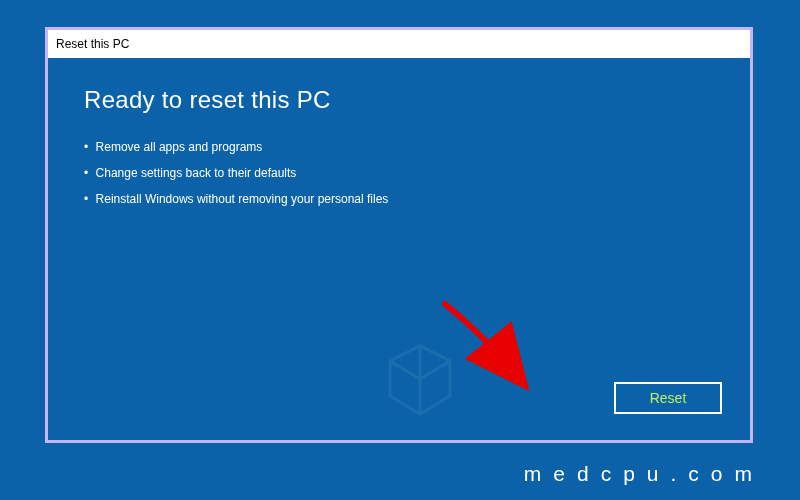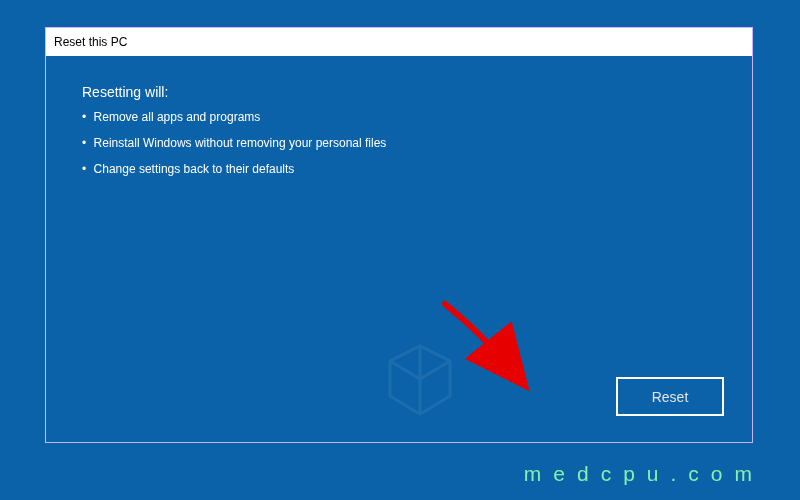--- a/index.html
+++ b/index.html
@@ -15,21 +15,21 @@
       position: relative;
       overflow: hidden;
     }
     .dialog {
       position: absolute;
       top: 27px;
       left: 45px;
       width: 708px;
       height: 416px;
       background: #0b62a8;
-      border: 1px solid #c4b5fd;
+      border: 3px solid #c4b5fd;
     }
     .titlebar {
       height: 28px;
       background: #ffffff;
       display: flex;
       align-items: center;
       padding: 0 8px;
     }
     .titlebar-text {
       color: #000;
@@ -69,24 +69,24 @@
     }
     .button-row {
       position: absolute;
       bottom: 26px;
       right: 28px;
       display: flex;
       gap: 14px;
     }
     .btn {
       width: 108px;
-      height: 39px;
+      height: 32px;
       background: transparent;
       border: 1.5px solid #ffffff;
-      color: #e5e5e5;
+      color: #bef264;
       font-size: 14px;
       font-family: inherit;
       cursor: pointer;
       display: flex;
       align-items: center;
       justify-content: center;
     }
     .btn-primary {
       border: 2.5px solid #ffffff;
     }
@@ -101,39 +101,39 @@
       left: 360px;
       top: 336px;
       opacity: 0.22;
       pointer-events: none;
     }
     .footer-text {
       position: absolute;
       bottom: 14px;
       right: 36px;
       font-size: 21px;
-      color: #86efac;
+      color: #ffffff;
       letter-spacing: 12px;
       font-weight: 400;
       font-family: Arial, sans-serif;
     }
   </style>
 </head>
 <body>
 
 <div class="dialog">
   <div class="titlebar">
     <span class="titlebar-text">Reset this PC</span>
   </div>
   <div class="content">
-    <p class="subheading">Resetting will:</p>
+    <h1 class="heading">Ready to reset this PC</h1>
     <ul class="bullets">
       <li>Remove all apps and programs</li>
+      <li>Change settings back to their defaults</li>
       <li>Reinstall Windows without removing your personal files</li>
-      <li>Change settings back to their defaults</li>
     </ul>
   </div>
   <div class="button-row">
     <button class="btn btn-primary">Reset</button>
   </div>
 </div>
 
 <svg class="watermark-logo" width="120" height="100" viewBox="0 0 120 100">
   <g stroke="#5a96c7" stroke-width="3" fill="none">
     <path d="M 30 25 L 60 10 L 90 25 L 90 60 L 60 78 L 30 60 Z"></path>

